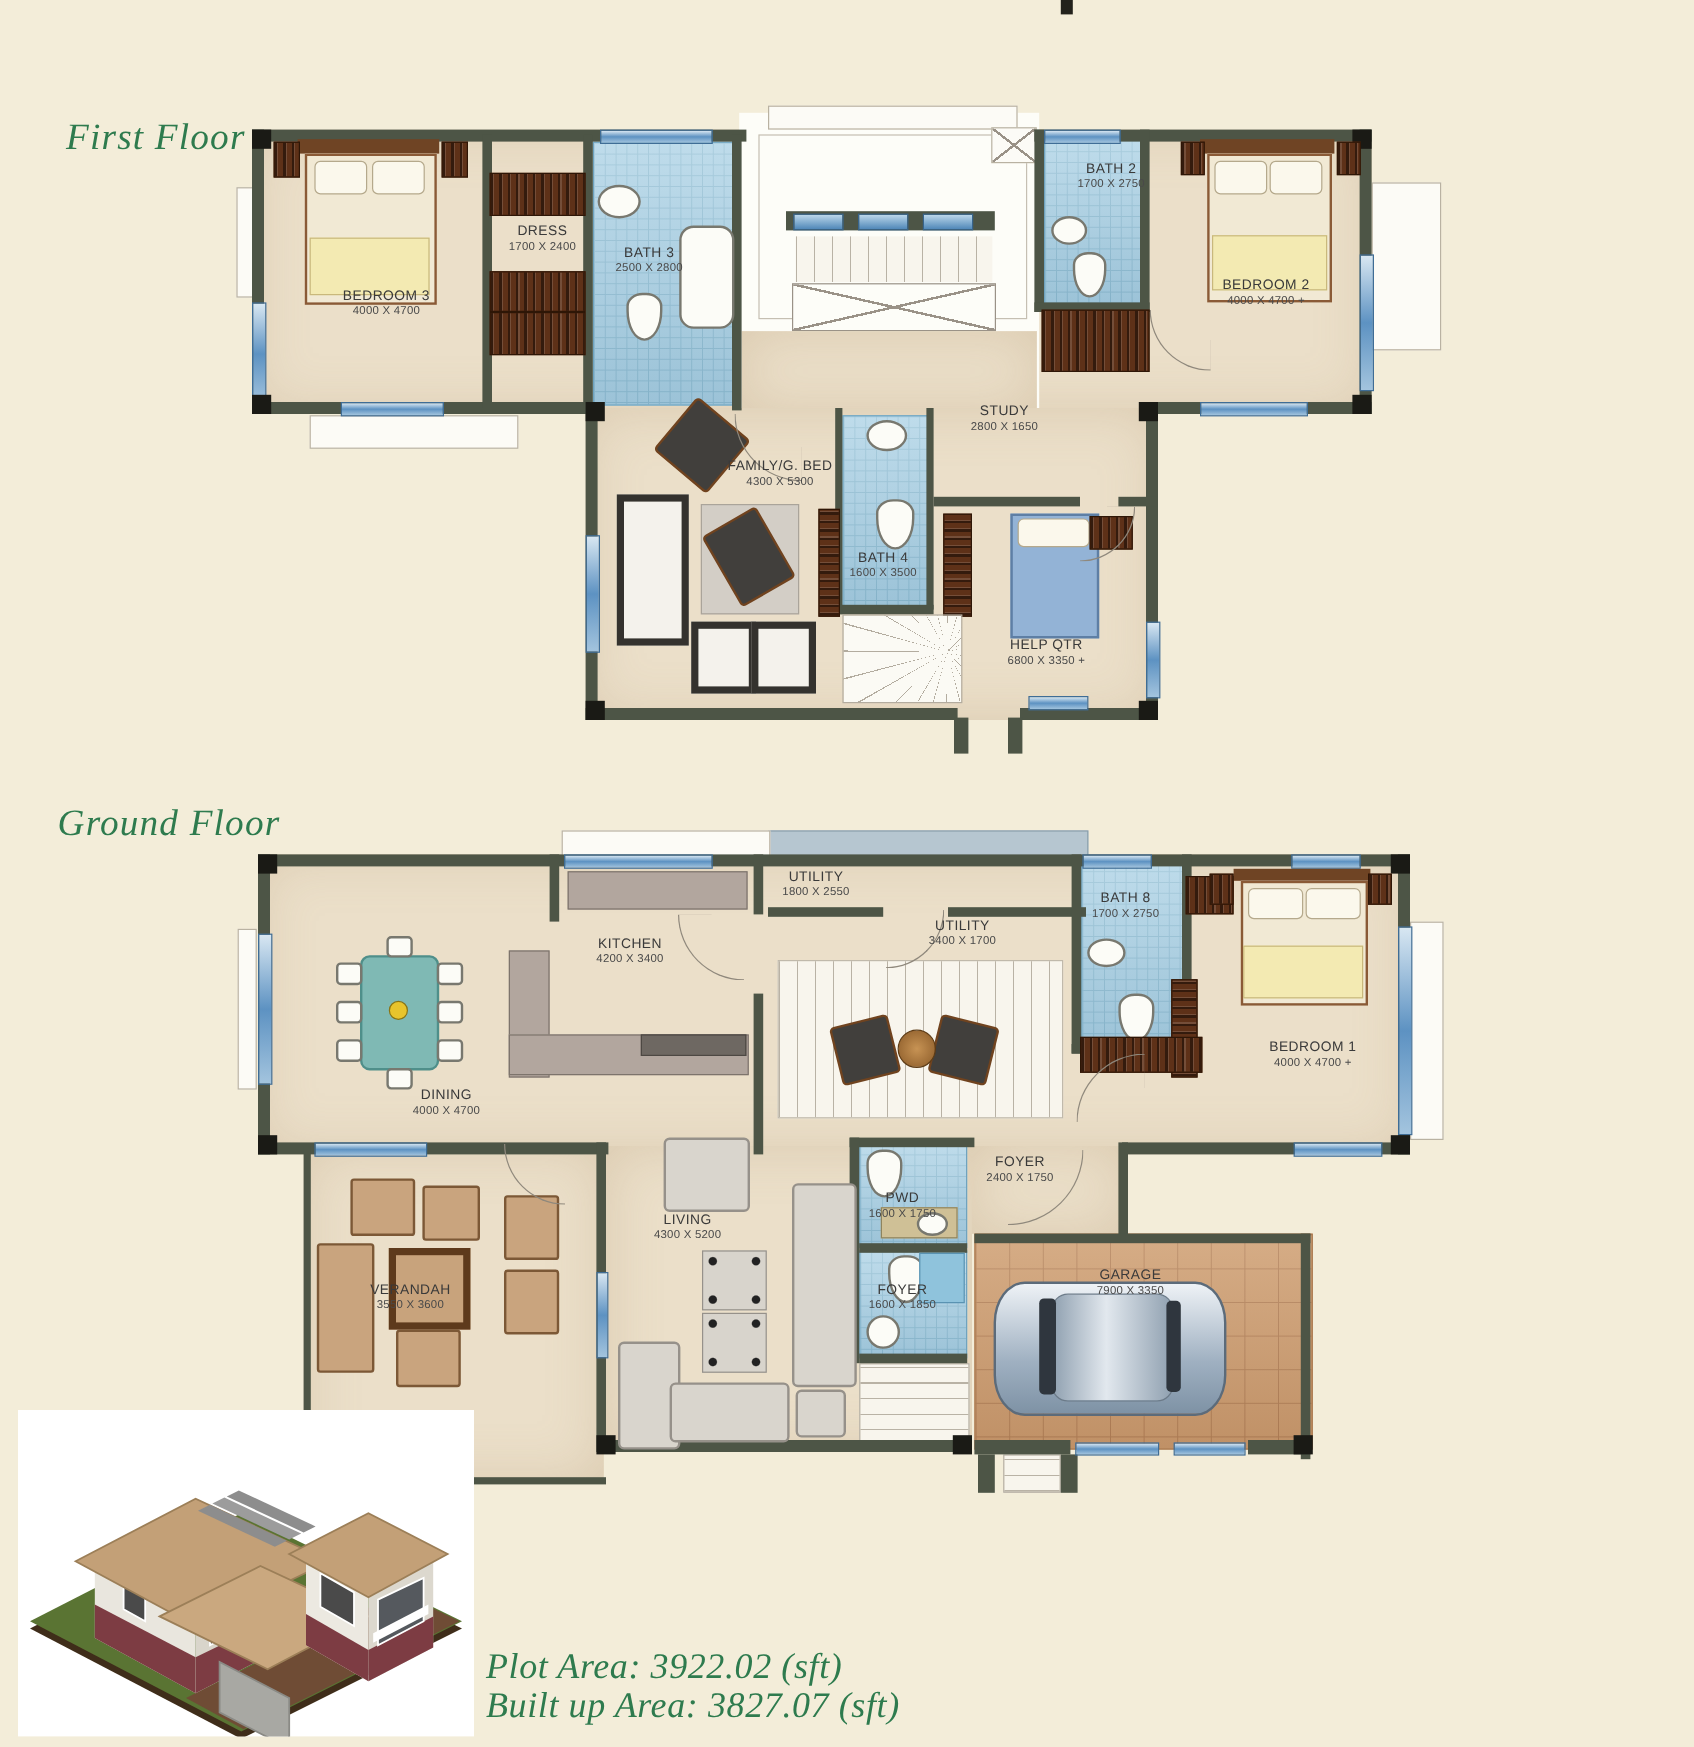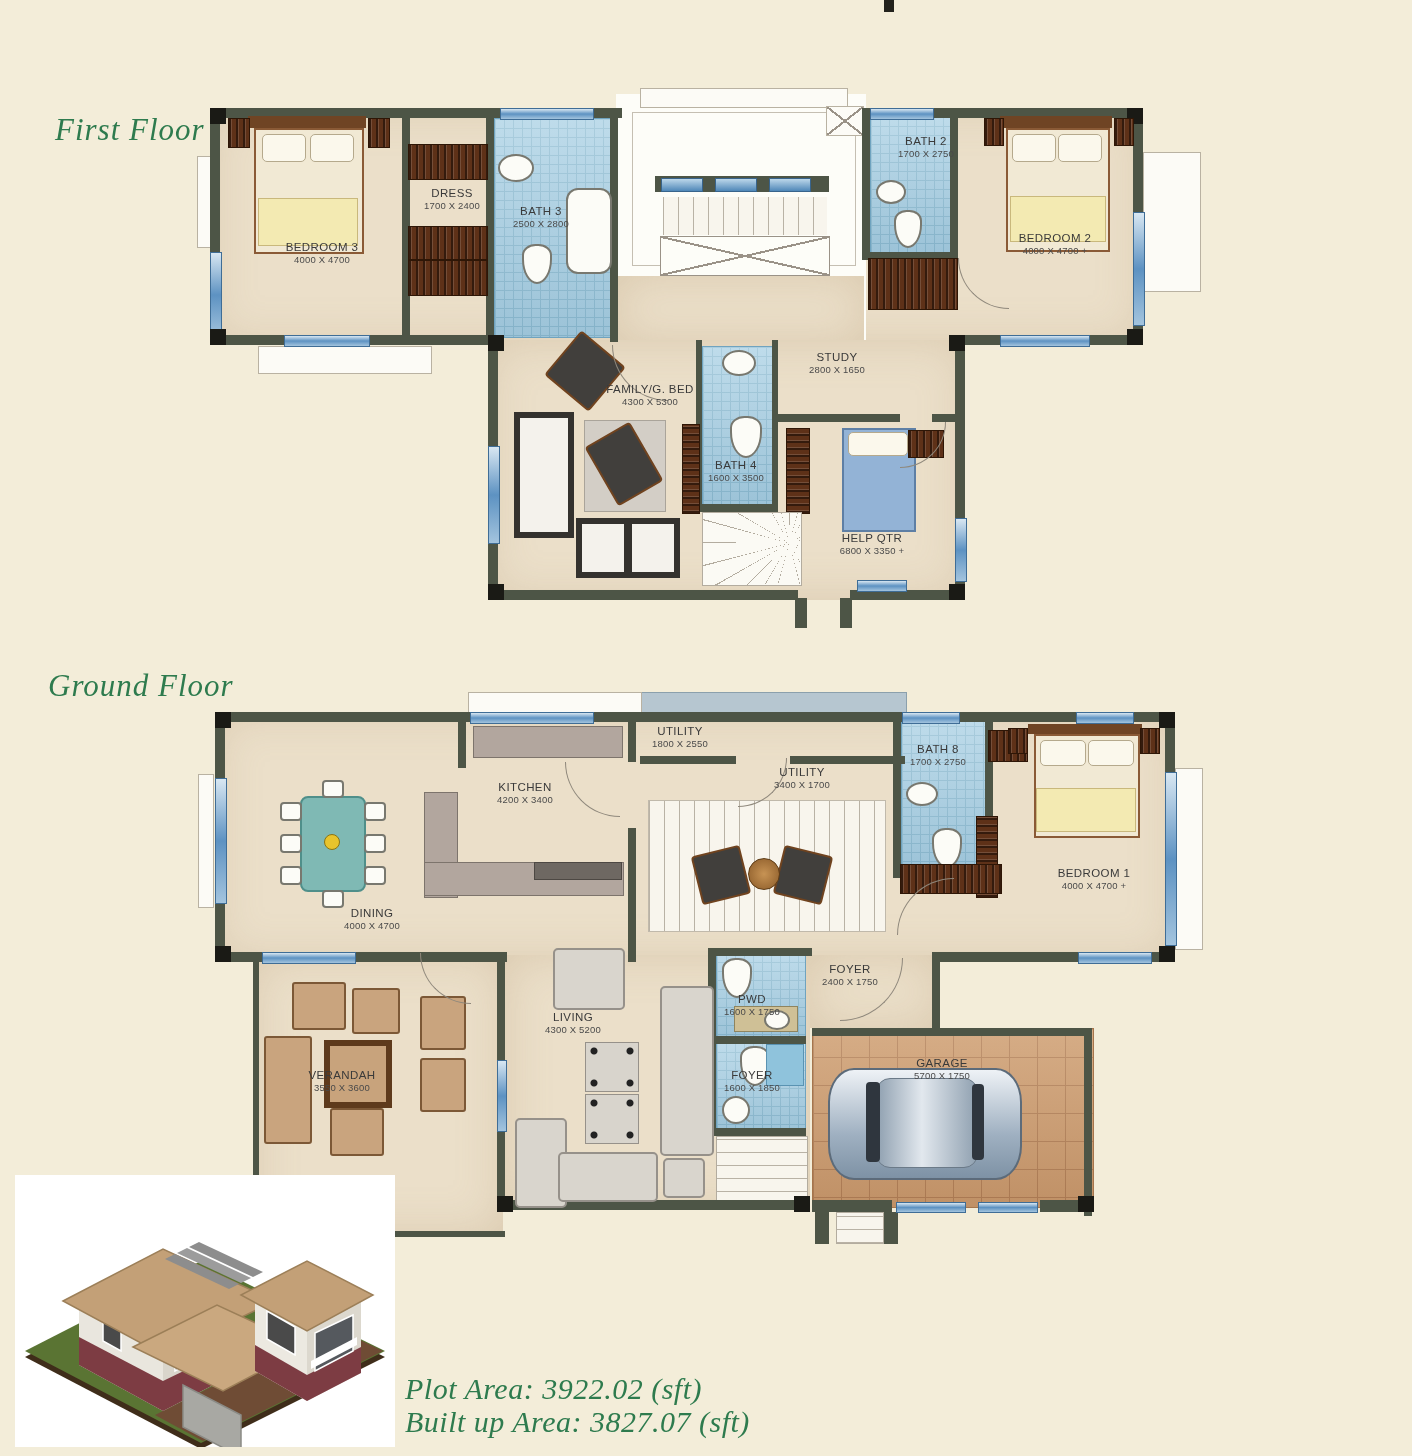--- a/index.html
+++ b/index.html
@@ -53,21 +53,21 @@
   .title{position:absolute;font-family:"Liberation Serif",serif;font-style:italic;color:#2e7b4e;font-size:31px;letter-spacing:1px;z-index:50;}
   .foot{position:absolute;font-family:"Liberation Serif",serif;font-style:italic;color:#2e7b4e;font-size:30px;letter-spacing:.5px;z-index:50;}
   .carbody{background:linear-gradient(180deg,#eef2f6,#9fb0c1 60%,#7e92a5);border:2px solid #5c6b7a;border-radius:26px/34px;}
   .cabin{background:linear-gradient(90deg,#8fa0b0,#e2e8ee 45%,#8fa0b0);border:1px solid #6b7a88;border-radius:14px;}
   .glass{background:#2f363e;border-radius:4px;}
   .house3d{position:absolute;left:15px;top:1175px;width:380px;height:272px;background:#ffffff;}
 </style>
 </head>
 <body>
 
-<div class="title" style="left:55px;top:112px">First Floor</div>
+<div class="title" style="left:55px;top:96px">First Floor</div>
 <div class="title" style="left:48px;top:668px">Ground Floor</div>
 <div class="foot" style="left:405px;top:1372px">Plot Area: 3922.02  (sft)</div>
 <div class="foot" style="left:405px;top:1405px">Built up Area: 3827.07 (sft)</div>
 <i style="left:884px;top:0;width:10px;height:12px;background:#22221c"></i>
 
 <div>
 
   <i class="floor" style="left:210px;top:108px;width:933px;height:237px"></i>
   <i class="white" style="left:616px;top:94px;width:250px;height:248px"></i>
   <i class="outline" style="left:640px;top:88px;width:206px;height:18px"></i>
@@ -199,21 +199,21 @@
     <span class="rdims">1700 X 2750</span>
     </div>
   <div class="rlabel" style="left:1055px;top:231px">
     <span class="rname">BEDROOM 2</span>
     <span class="rdims">4000 X 4700 +</span>
     </div>
   <div class="rlabel" style="left:650px;top:382px">
     <span class="rname">FAMILY/G. BED</span>
     <span class="rdims">4300 X 5300</span>
     </div>
-  <div class="rlabel" style="left:837px;top:350px">
+  <div class="rlabel" style="left:837px;top:336px">
     <span class="rname">STUDY</span>
     <span class="rdims">2800 X 1650</span>
     </div>
   <div class="rlabel" style="left:736px;top:458px">
     <span class="rname">BATH 4</span>
     <span class="rdims">1600 X 3500</span>
     </div>
   <div class="rlabel" style="left:872px;top:531px">
     <span class="rname">HELP QTR</span>
     <span class="rdims">6800 X 3350 +</span>
@@ -396,21 +396,21 @@
   <div class="rlabel" style="left:752px;top:1068px">
     <span class="rname">FOYER</span>
     <span class="rdims">1600 X 1850</span>
     </div>
   <div class="rlabel" style="left:850px;top:962px">
     <span class="rname">FOYER</span>
     <span class="rdims">2400 X 1750</span>
     </div>
   <div class="rlabel" style="left:942px;top:1056px">
     <span class="rname">GARAGE</span>
-    <span class="rdims">5700 X 1750</span>
+    <span class="rdims">7900 X 3350</span>
     </div>
 </div>
 
 <div class="house3d">
   <svg width="380" height="272" viewBox="0 0 380 272">
     <polygon points="10,182 186,92 370,182 186,274" fill="#3f2d1a"></polygon>
     <polygon points="10,176 186,86 370,176 186,268" fill="#5a7433"></polygon>
     <polygon points="188,266 368,176 318,152 140,240" fill="#6f4c35"></polygon>
 
     <polygon points="64,118 64,190 148,236 148,160" fill="#e9e6de"></polygon>

